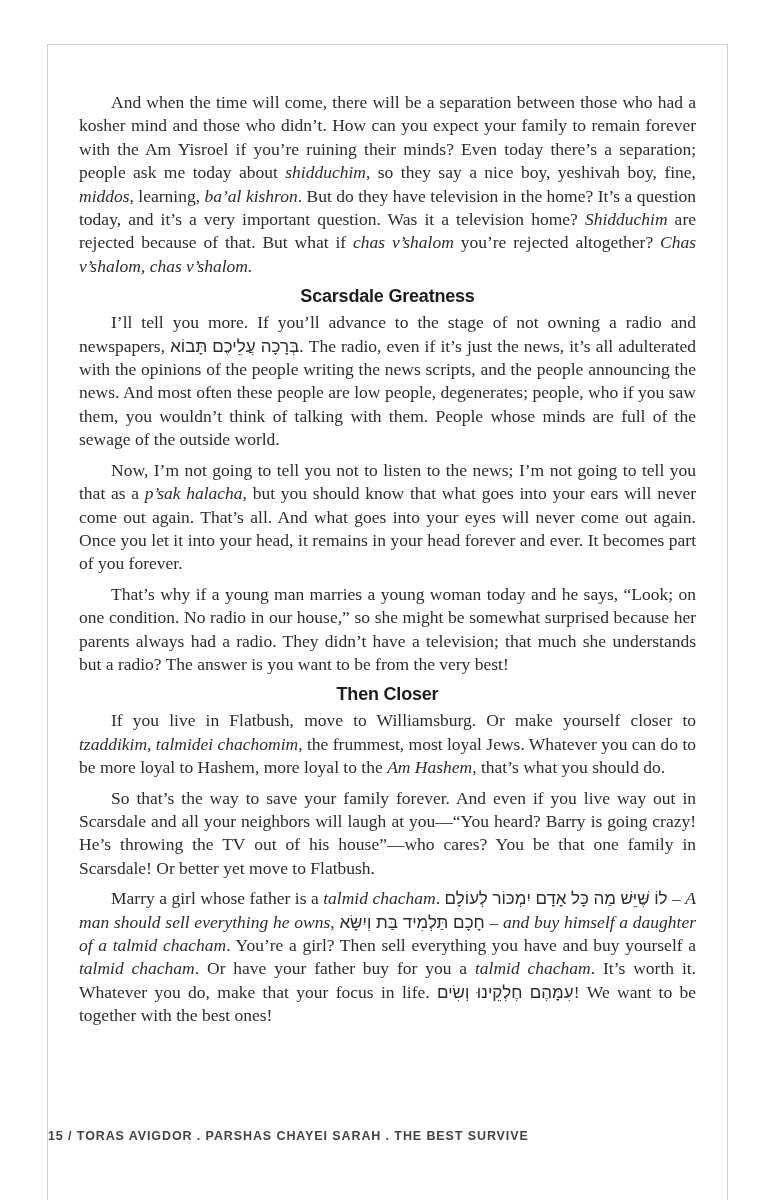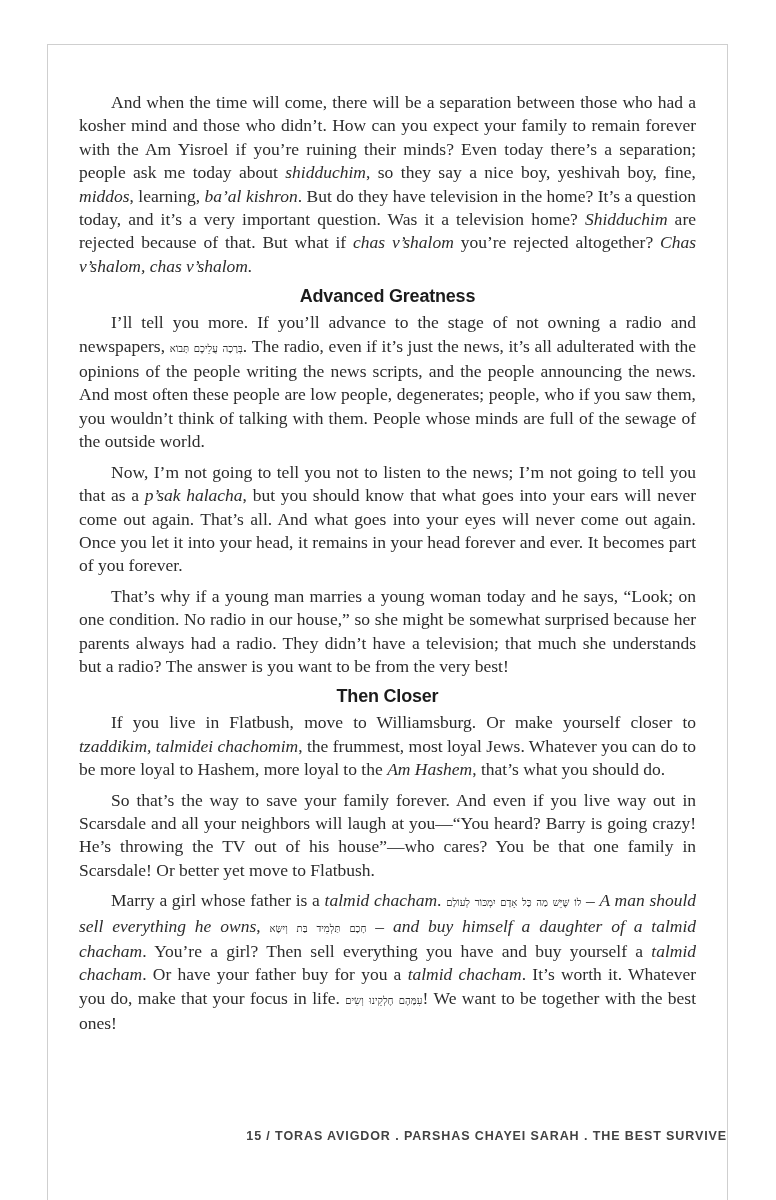--- a/index.html
+++ b/index.html
@@ -48,46 +48,46 @@
     font-size: 18px;
     line-height: 19px;
     font-weight: 700;
     letter-spacing: -0.2px;
     color: var(--heading);
     text-align: center;
     margin: 9px 0 5px 0;
   }
   .it { font-style: italic; }
   .he {
-    font-family: Liberation Serif, serif;
-    font-size: 10px;
+    font-family: Liberation Sans, sans-serif;
+    font-size: 17px;
     direction: rtl;
     unicode-bidi: isolate;
   }
   .footer {
     position: absolute;
     left: 0; right: 0;
     top: 1084px;
-    text-align: right;
+    text-align: left;
     font-family: "Liberation Sans", "DejaVu Sans", sans-serif;
     font-weight: 700;
     font-size: 12.5px;
     letter-spacing: 0.9px;
     color: var(--footer);
     white-space: nowrap;
   }
 </style>
 </head>
 <body>
 
 <div class="stage">
   <div class="page">
     <div class="content">
         <p class="para"><span>And when the time will come, there will be a separation between those who had a kosher mind and those who didn’t. How can you expect your family to remain forever with the Am Yisroel if you’re ruining their minds? Even today there’s a separation; people ask me today about </span><span class="it">shidduchim</span><span>, so they say a nice boy, yeshivah boy, fine, </span><span class="it">middos</span><span>, learning, </span><span class="it">ba’al kishron</span><span>. But do they have television in the home? It’s a question today, and it’s a very important question. Was it a television home? </span><span class="it">Shidduchim</span><span> are rejected because of that. But what if </span><span class="it">chas v’shalom</span><span> you’re rejected altogether? </span><span class="it">Chas v’shalom, chas v’shalom.</span></p>
-        <h2 class="heading">Advanced Greatness</h2>
+        <h2 class="heading">Scarsdale Greatness</h2>
         <p class="para"><span>I’ll tell you more. If you’ll advance to the stage of not owning a radio and newspapers, </span><span class="he" dir="rtl">תָּבוֹא</span> <span class="he" dir="rtl">עֲלֵיכֶם</span> <span class="he" dir="rtl">בְּרָכָה</span><span>. The radio, even if it’s just the news, it’s all adulterated with the opinions of the people writing the news scripts, and the people announcing the news. And most often these people are low people, degenerates; people, who if you saw them, you wouldn’t think of talking with them. People whose minds are full of the sewage of the outside world.</span></p>
         <p class="para"><span>Now, I’m not going to tell you not to listen to the news; I’m not going to tell you that as a </span><span class="it">p’sak halacha</span><span>, but you should know that what goes into your ears will never come out again. That’s all. And what goes into your eyes will never come out again. Once you let it into your head, it remains in your head forever and ever. It becomes part of you forever.</span></p>
         <p class="para"><span>That’s why if a young man marries a young woman today and he says, “Look; on one condition. No radio in our house,” so she might be somewhat surprised because her parents always had a radio. They didn’t have a television; that much she understands but a radio? The answer is you want to be from the very best!</span></p>
         <h2 class="heading">Then Closer</h2>
         <p class="para"><span>If you live in Flatbush, move to Williamsburg. Or make yourself closer to </span><span class="it">tzaddikim, talmidei chachomim</span><span>, the frummest, most loyal Jews. Whatever you can do to be more loyal to Hashem, more loyal to the </span><span class="it">Am Hashem</span><span>, that’s what you should do.</span></p>
         <p class="para"><span>So that’s the way to save your family forever. And even if you live way out in Scarsdale and all your neighbors will laugh at you—“You heard? Barry is going crazy! He’s throwing the TV out of his house”—who cares? You be that one family in Scarsdale! Or better yet move to Flatbush.</span></p>
         <p class="para"><span>Marry a girl whose father is a </span><span class="it">talmid chacham</span><span>. </span><span class="he" dir="rtl">לְעוֹלָם</span> <span class="he" dir="rtl">יִמְכּוֹר</span> <span class="he" dir="rtl">אָדָם</span> <span class="he" dir="rtl">כָּל</span> <span class="he" dir="rtl">מַה</span> <span class="he" dir="rtl">שֶּׁיֵּשׁ</span> <span class="he" dir="rtl">לוֹ</span><span> – </span><span class="it">A man should sell everything he owns</span><span>, </span><span class="he" dir="rtl">וְיִשָּׂא</span> <span class="he" dir="rtl">בַּת</span> <span class="he" dir="rtl">תַּלְמִיד</span> <span class="he" dir="rtl">חָכָם</span><span> – </span><span class="it">and buy himself a daughter of a talmid chacham</span><span>. You’re a girl? Then sell everything you have and buy yourself a </span><span class="it">talmid chacham</span><span>. Or have your father buy for you a </span><span class="it">talmid chacham</span><span>. It’s worth it. Whatever you do, make that your focus in life. </span><span class="he" dir="rtl">וְשִׂים</span> <span class="he" dir="rtl">חֶלְקֵינוּ</span> <span class="he" dir="rtl">עִמָּהֶם</span><span>! We want to be together with the best ones!</span></p>
       </div>
     <div class="footer">15 / TORAS AVIGDOR . PARSHAS CHAYEI SARAH . THE BEST SURVIVE</div>
   </div>

